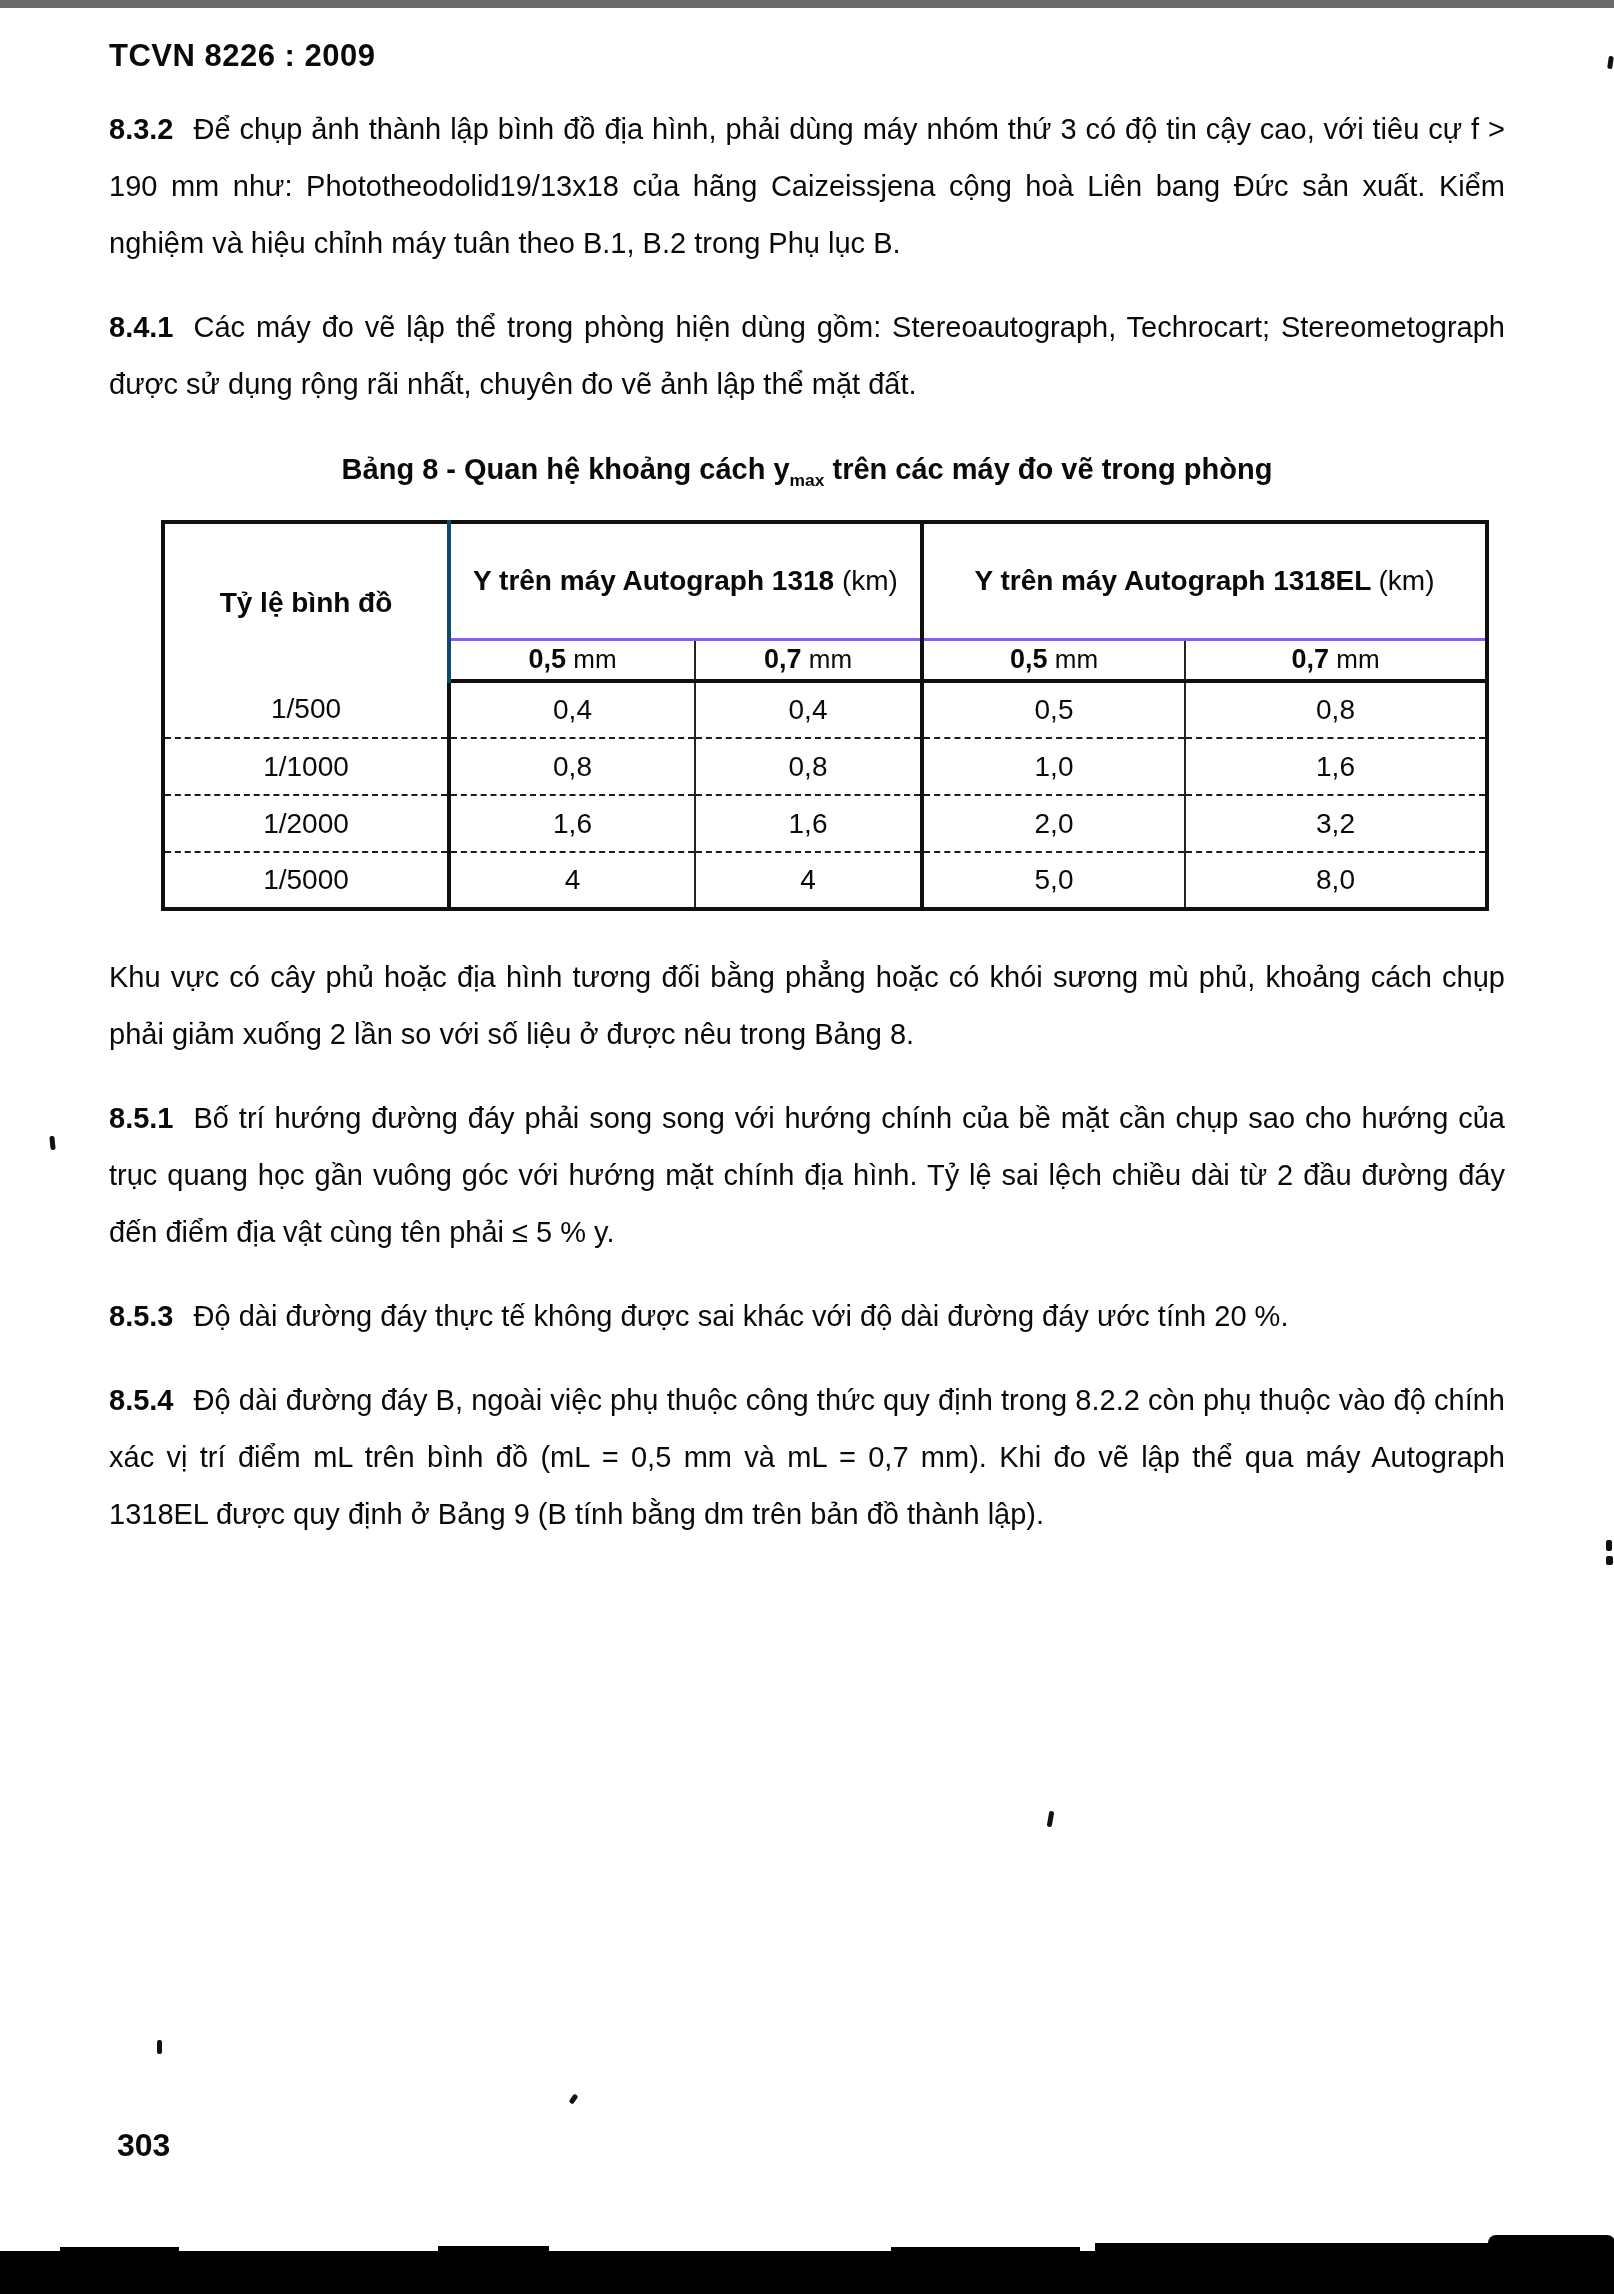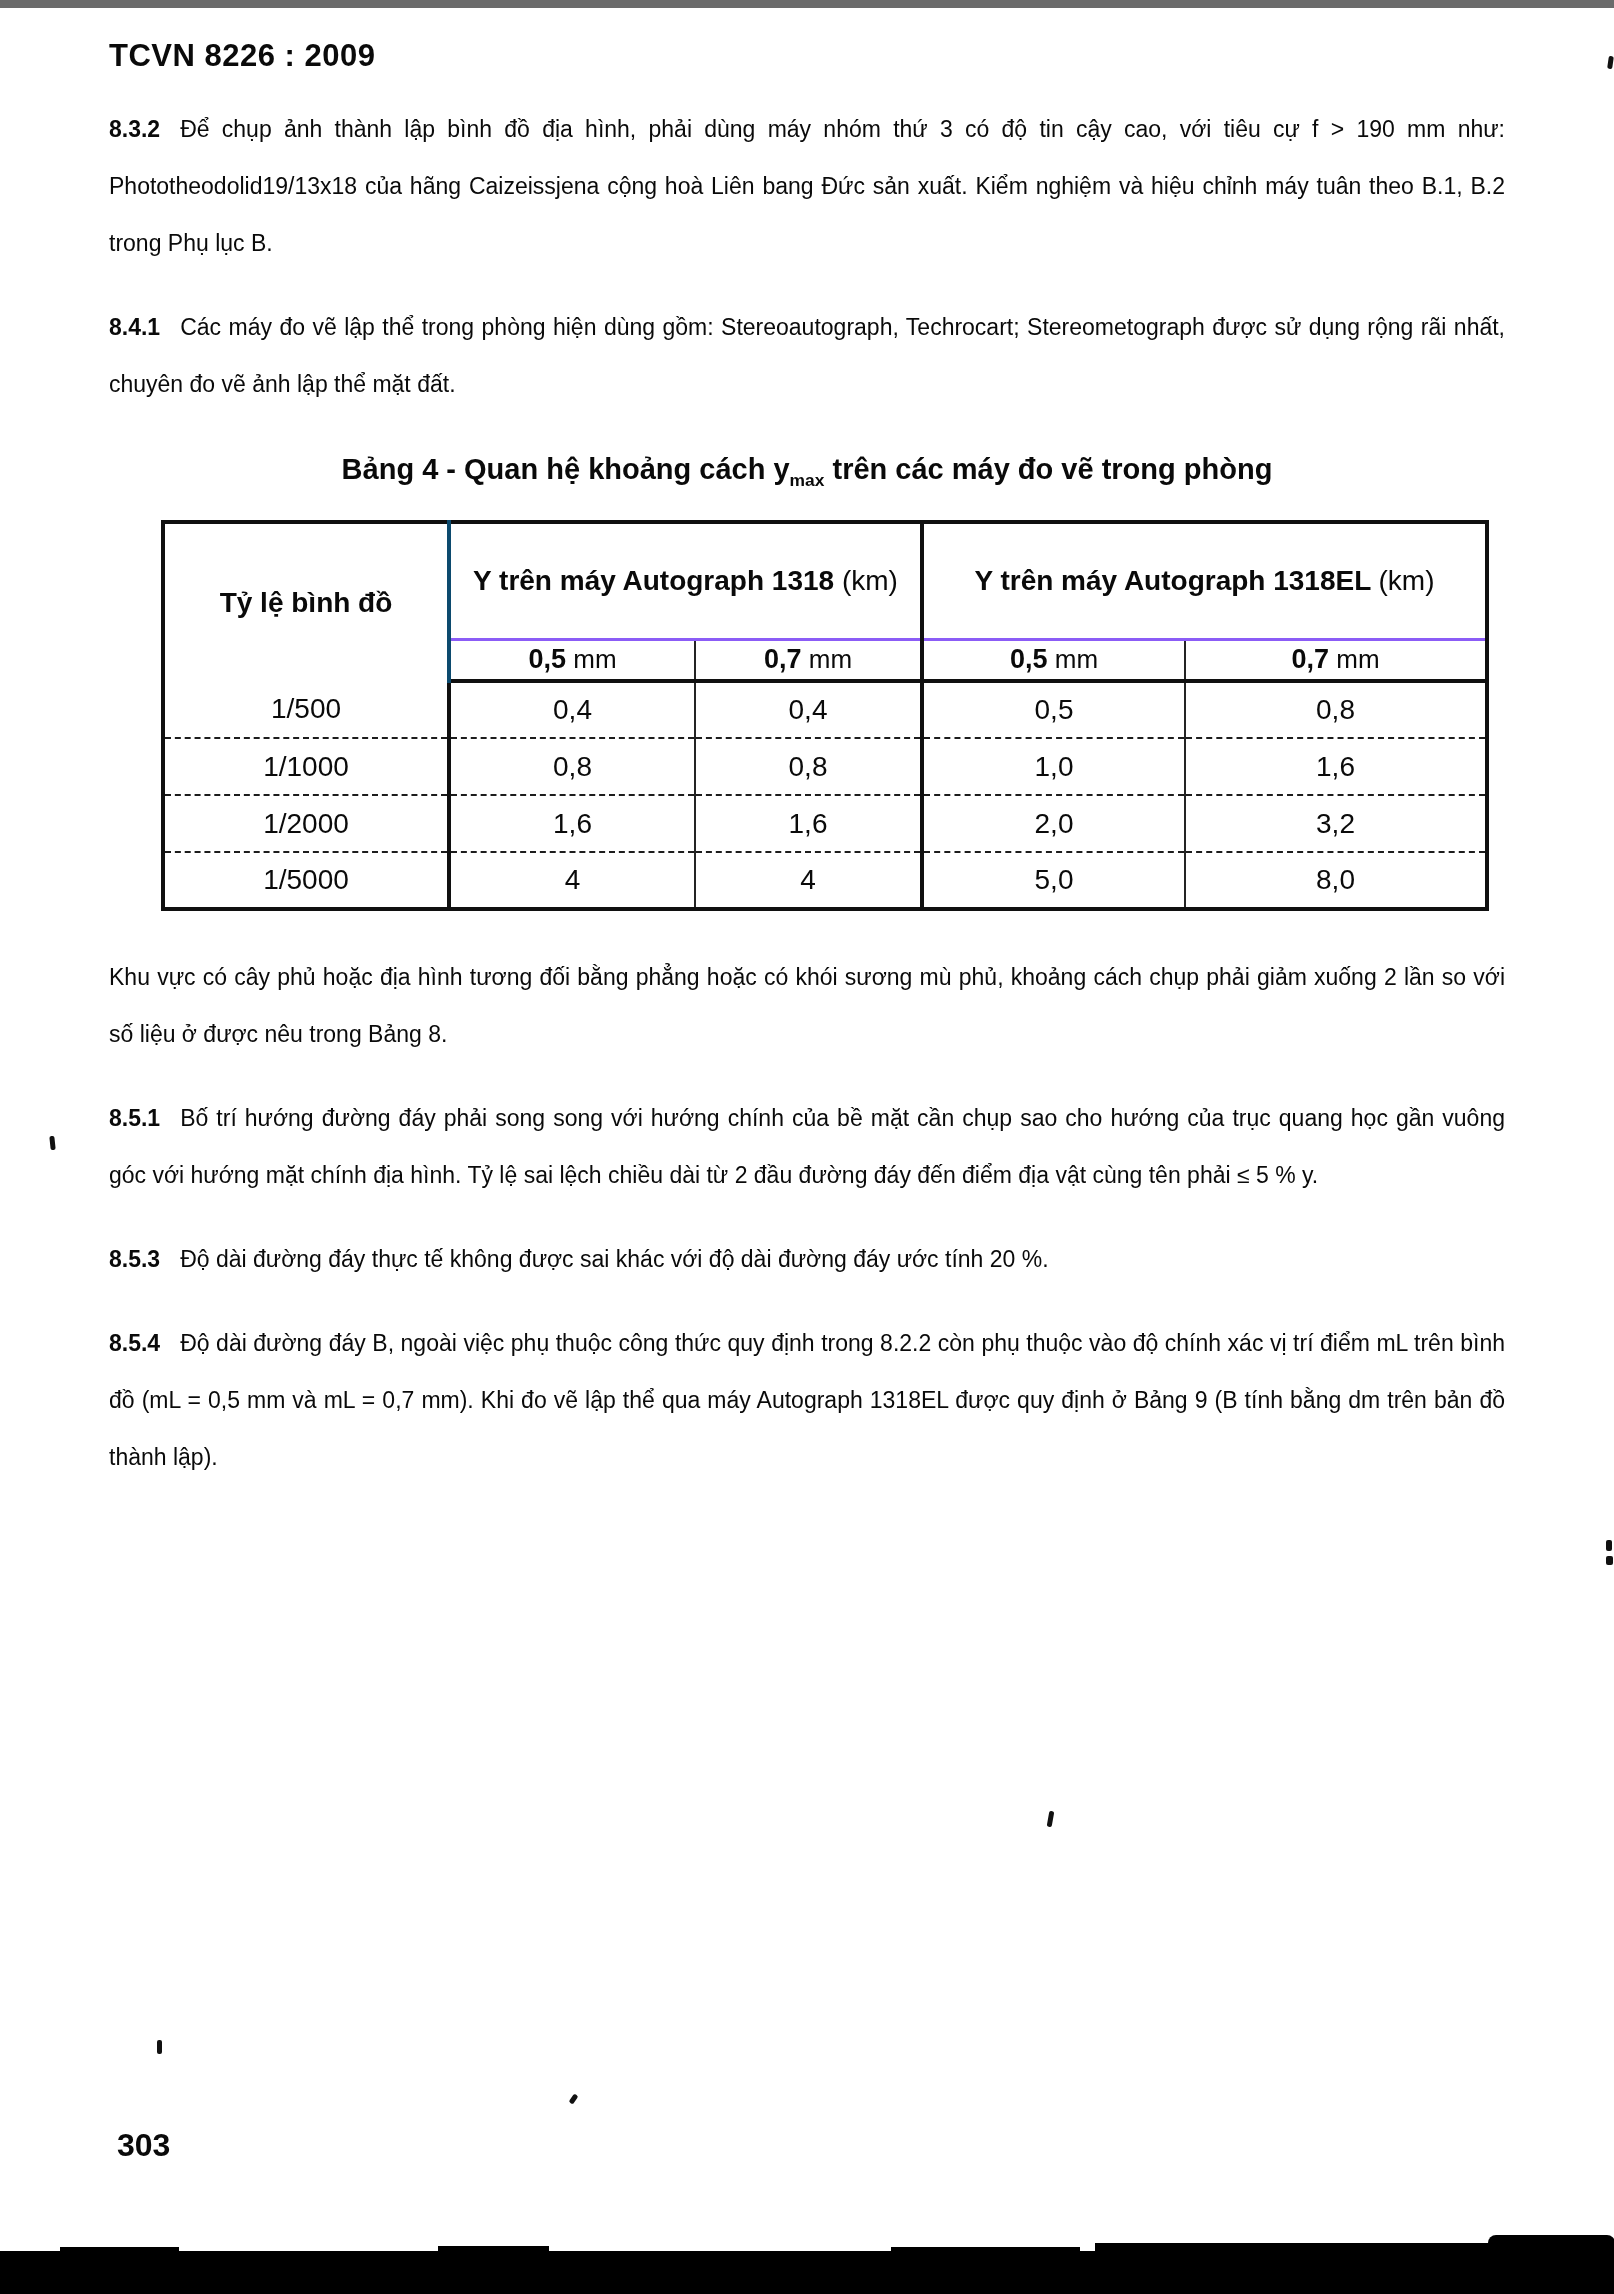--- a/index.html
+++ b/index.html
@@ -12,21 +12,21 @@
     background:#ffffff;
     color:#0a0a0a;
     font-family:"Liberation Sans", sans-serif;
     padding:30px 110px 0 109px;
     overflow:hidden;
   }
   .doc-header {
     font-size:31px; font-weight:bold; letter-spacing:0.5px;
   }
   .para {
-    font-size:23px; line-height:57px;
+    font-size:29px; line-height:57px;
     text-align:justify; margin-top:27px;
   }
   .para .num { font-weight:bold; margin-right:20px; }
   .sect-heading {
     font-size:29px; font-weight:bold; margin-top:40px; line-height:40px;
   }
   .sect-heading .num { margin-right:16px; }
   sub { font-size:0.60em; line-height:0; }
 
   .table-title {
@@ -91,21 +91,21 @@
 <div class="page">
 
   <div class="doc-header">TCVN 8226 : 2009</div>
 
   <p class="para"><span class="num">8.3.2</span><span>Để chụp ảnh thành lập bình đồ địa hình, phải dùng máy nhóm thứ 3 có độ tin cậy cao, với tiêu cự f &gt; 190 mm như: Phototheodolid19/13x18 của hãng Caizeissjena cộng hoà Liên bang Đức sản xuất. Kiểm nghiệm và hiệu chỉnh máy tuân theo B.1, B.2 trong Phụ lục B.</span></p>
 
 
   <p class="para"><span class="num">8.4.1</span><span>Các máy đo vẽ lập thể trong phòng hiện dùng gồm: Stereoautograph, Techrocart; Stereometograph được sử dụng rộng rãi nhất, chuyên đo vẽ ảnh lập thể mặt đất.</span></p>
 
 
-  <p class="table-title"><span>Bảng 4 - Quan hệ khoảng cách y</span><sub>max</sub><span> trên các máy đo vẽ trong phòng</span></p>
+  <p class="table-title"><span>Bảng 8 - Quan hệ khoảng cách y</span><sub>max</sub><span> trên các máy đo vẽ trong phòng</span></p>
 
   <table class="b8">
     <colgroup>
       <col style="width:286px">
         <col style="width:246px">
         <col style="width:227px">
         <col style="width:263px">
         <col style="width:302px">
     </colgroup>
     <thead>

